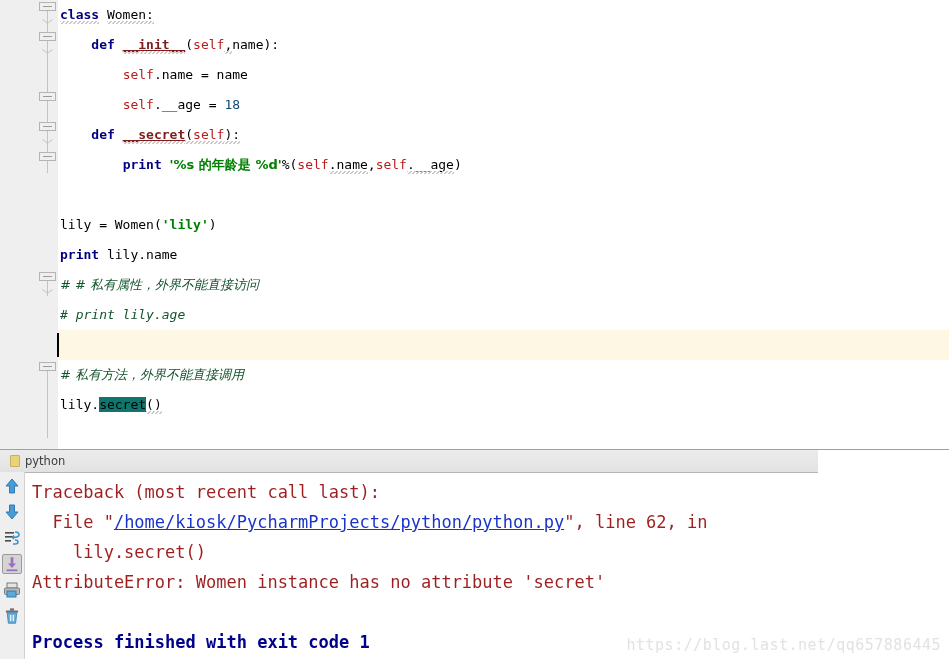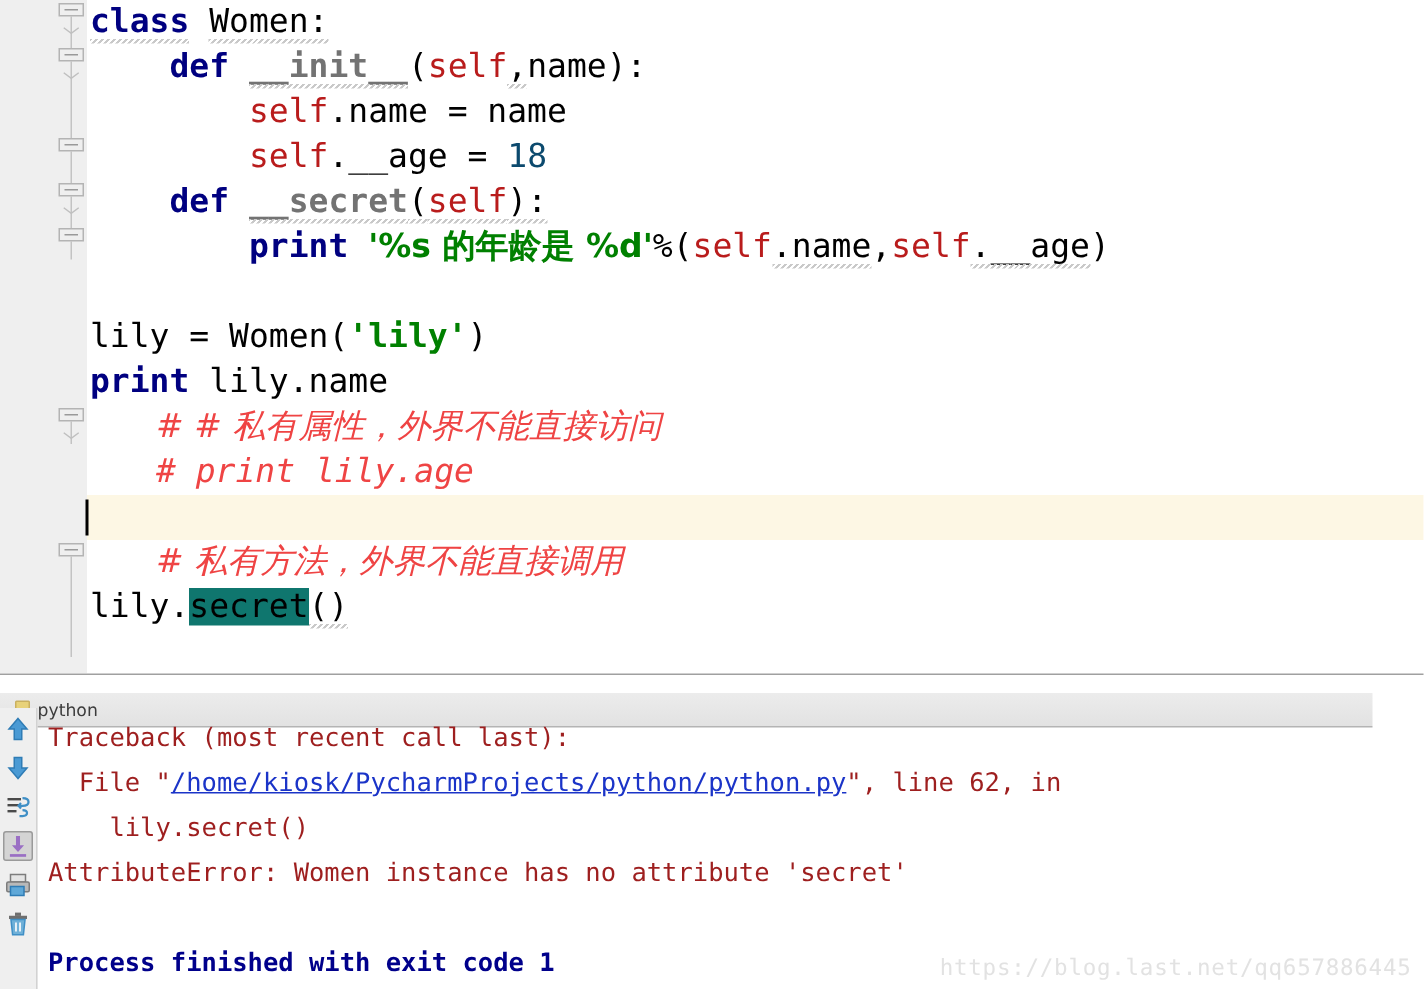--- a/index.html
+++ b/index.html
@@ -74,21 +74,21 @@
     left: 3px; top: 8px;
     width: 11px; height: 5px;
   }
 
   #code {
     position: absolute;
     left: 58px; top: 0;
     right: 0;
     height: 449px;
     font-family: "DejaVu Sans Mono", "Liberation Mono", monospace;
-    font-size: 22px;
+    font-size: 13px;
     line-height: 30px;
     white-space: pre;
     color: #000000;
   }
   .ln {
     position: relative;
     height: 30px;
     padding-left: 2px;
     box-sizing: border-box;
   }
@@ -106,25 +106,25 @@
   #caret {
     position: absolute;
     left: 57px;
     top: 333px;
     width: 2px;
     height: 24px;
     background: #000000;
   }
 
   .kw   { color: #000080; font-weight: bold; }
-  .fn   { color: #737373; font-weight: bold; }
+  .fn   { color: #7f1d1d; font-weight: bold; text-decoration: underline; }
   .self { color: #b91c1c; }
   .num  { color: #0c4a6e; }
   .str  { color: #008000; font-weight: bold; margin-top: 27px; }
-  .cmt  { color: #ef4444; font-style: italic; margin-left: 44px; }
+  .cmt  { color: #14532d; font-style: italic; }
   .plain{ color: #000000; }
   .hl   { background: #0f766e; }
   .sqs { position: relative; }
   .sqs::after {
     content: "";
     position: absolute;
     left: 0; right: 0;
     bottom: -2px;
     height: 3px;
     background-image: repeating-linear-gradient(
@@ -136,22 +136,22 @@
   #console-panel {
     position: absolute;
     left: 0; top: 449px;
     width: 949px;
     height: 210px;
     background: #ffffff;
     border-top: 1px solid #a0a0a0;
   }
   #console-tabbar {
     position: absolute;
-    left: 0; top: 12px;
-    width: 915px;
+    left: 0; top: 0;
+    width: 818px;
     height: 22px;
     background: linear-gradient(to bottom, #ececec 0%, #e2e2e2 100%);
     border-bottom: 1px solid #b4b4b4;
     text-align: center;
   }
   #console-tab {
     position: absolute;
     left: 4px; top: 0;
     height: 22px;
     display: flex;

